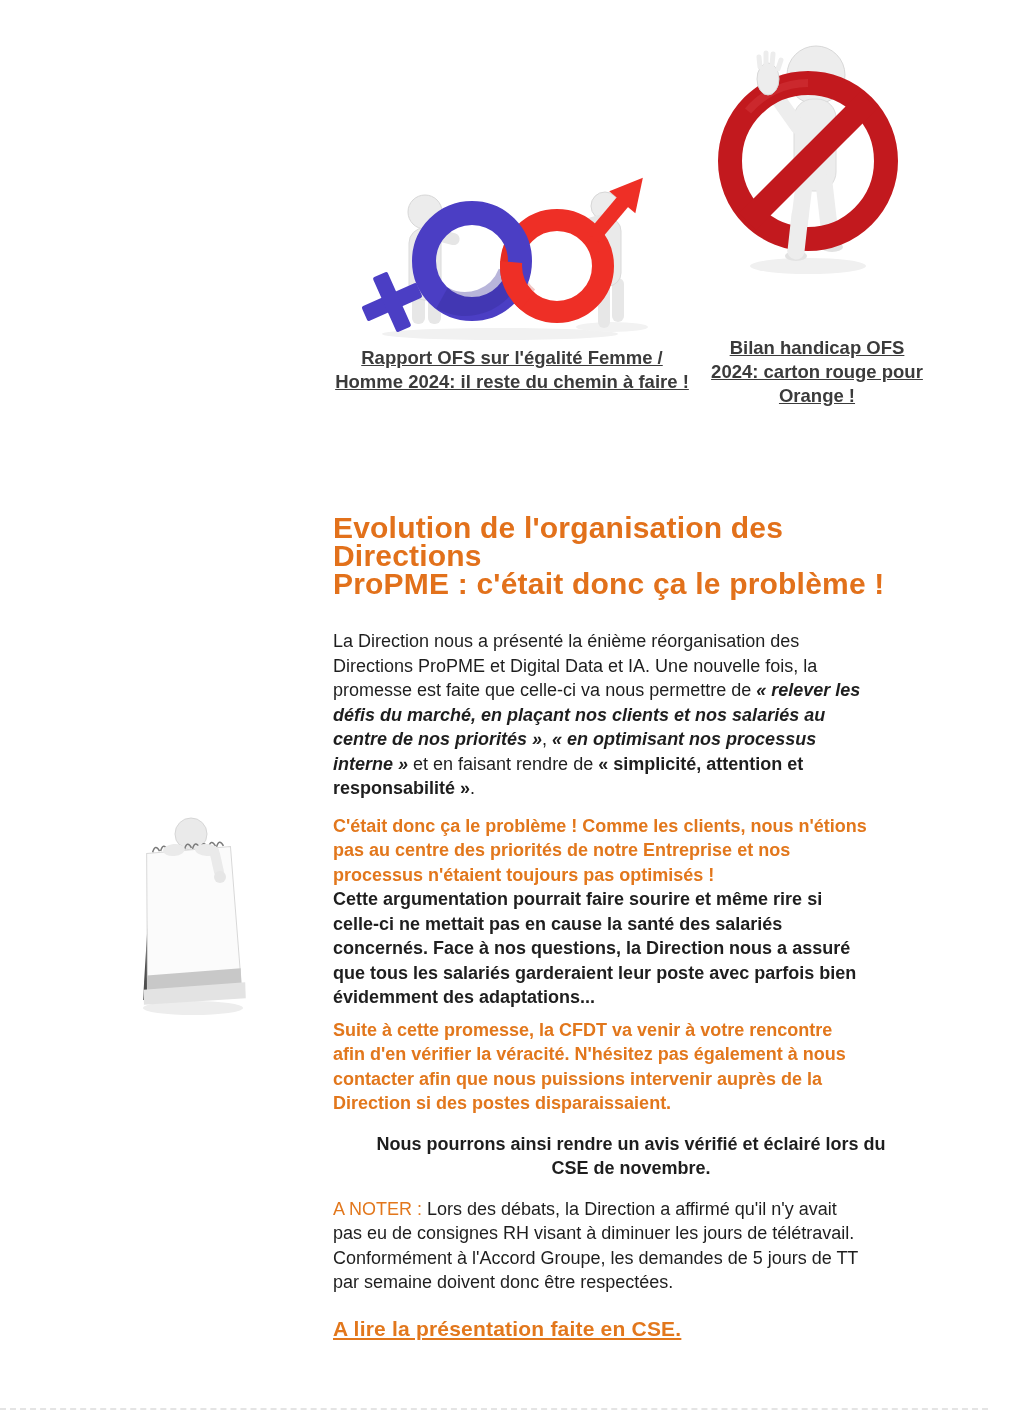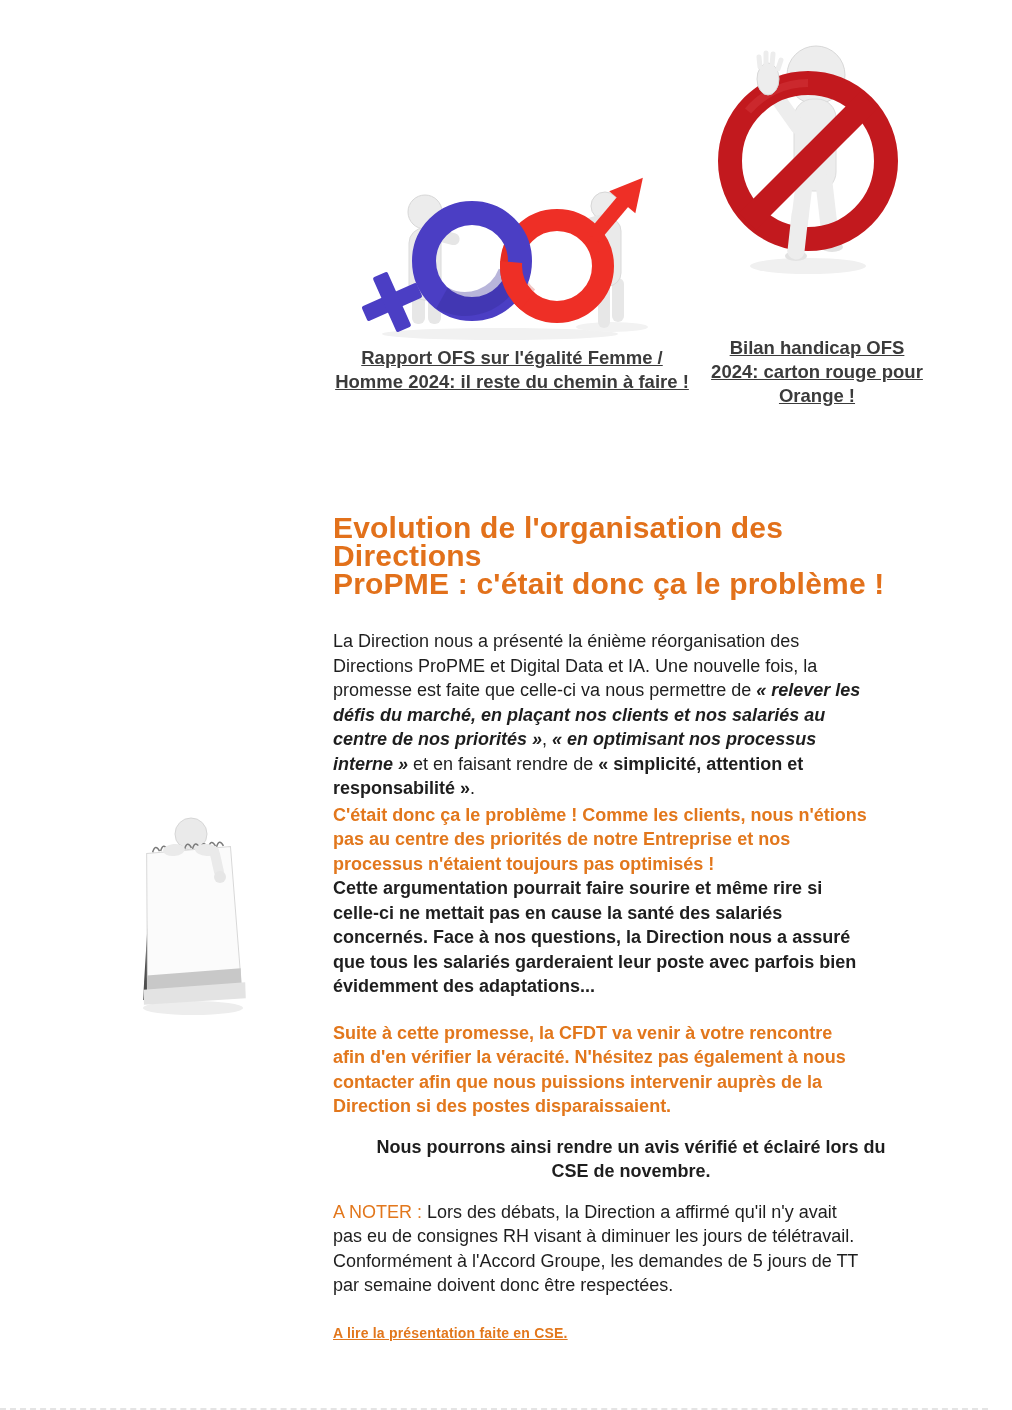--- a/index.html
+++ b/index.html
@@ -24,27 +24,27 @@
     font-size:18px; line-height:24.5px; color:#1e1e1e;
   }
   .title {
     margin:0 0 31px 0; font-size:30px; line-height:28px; letter-spacing:0.2px;
     color:#e2711b; font-weight:bold; white-space:pre-line;
   }
   .pre { white-space:pre-line; margin:0; }
   .b  { font-weight:bold; }
   .bi { font-weight:bold; font-style:italic; }
   .orange { color:#e2771c; }
-  .p1     { margin:0 0 2px 0; }
-  .block2 { margin:0 0 22px 0; }
+  .p1     { margin:0 0 13px 0; }
+  .block2 { margin:0 0 8px 0; }
   .orange2{ margin:0 0 16px 0; font-weight:bold; color:#e2771c; }
   .bold2  { margin:0 0 16px 0; font-weight:bold;text-align:center; }
   .noter  { margin:0 0 22px 0; }
   .cse-link {
-    display:inline-block; font-size:14px; font-weight:bold; color:#e2771c;
+    display:inline-block; font-size:21px; font-weight:bold; color:#e2771c;
     text-decoration:underline; cursor:pointer; letter-spacing:0.2px;
   }
   .bottom-divider {
     position:absolute; left:0; bottom:0; width:100%; height:0;
     border-top:2px dashed #e4e4e4;
   }
 </style>
 </head>
 <body>
 

